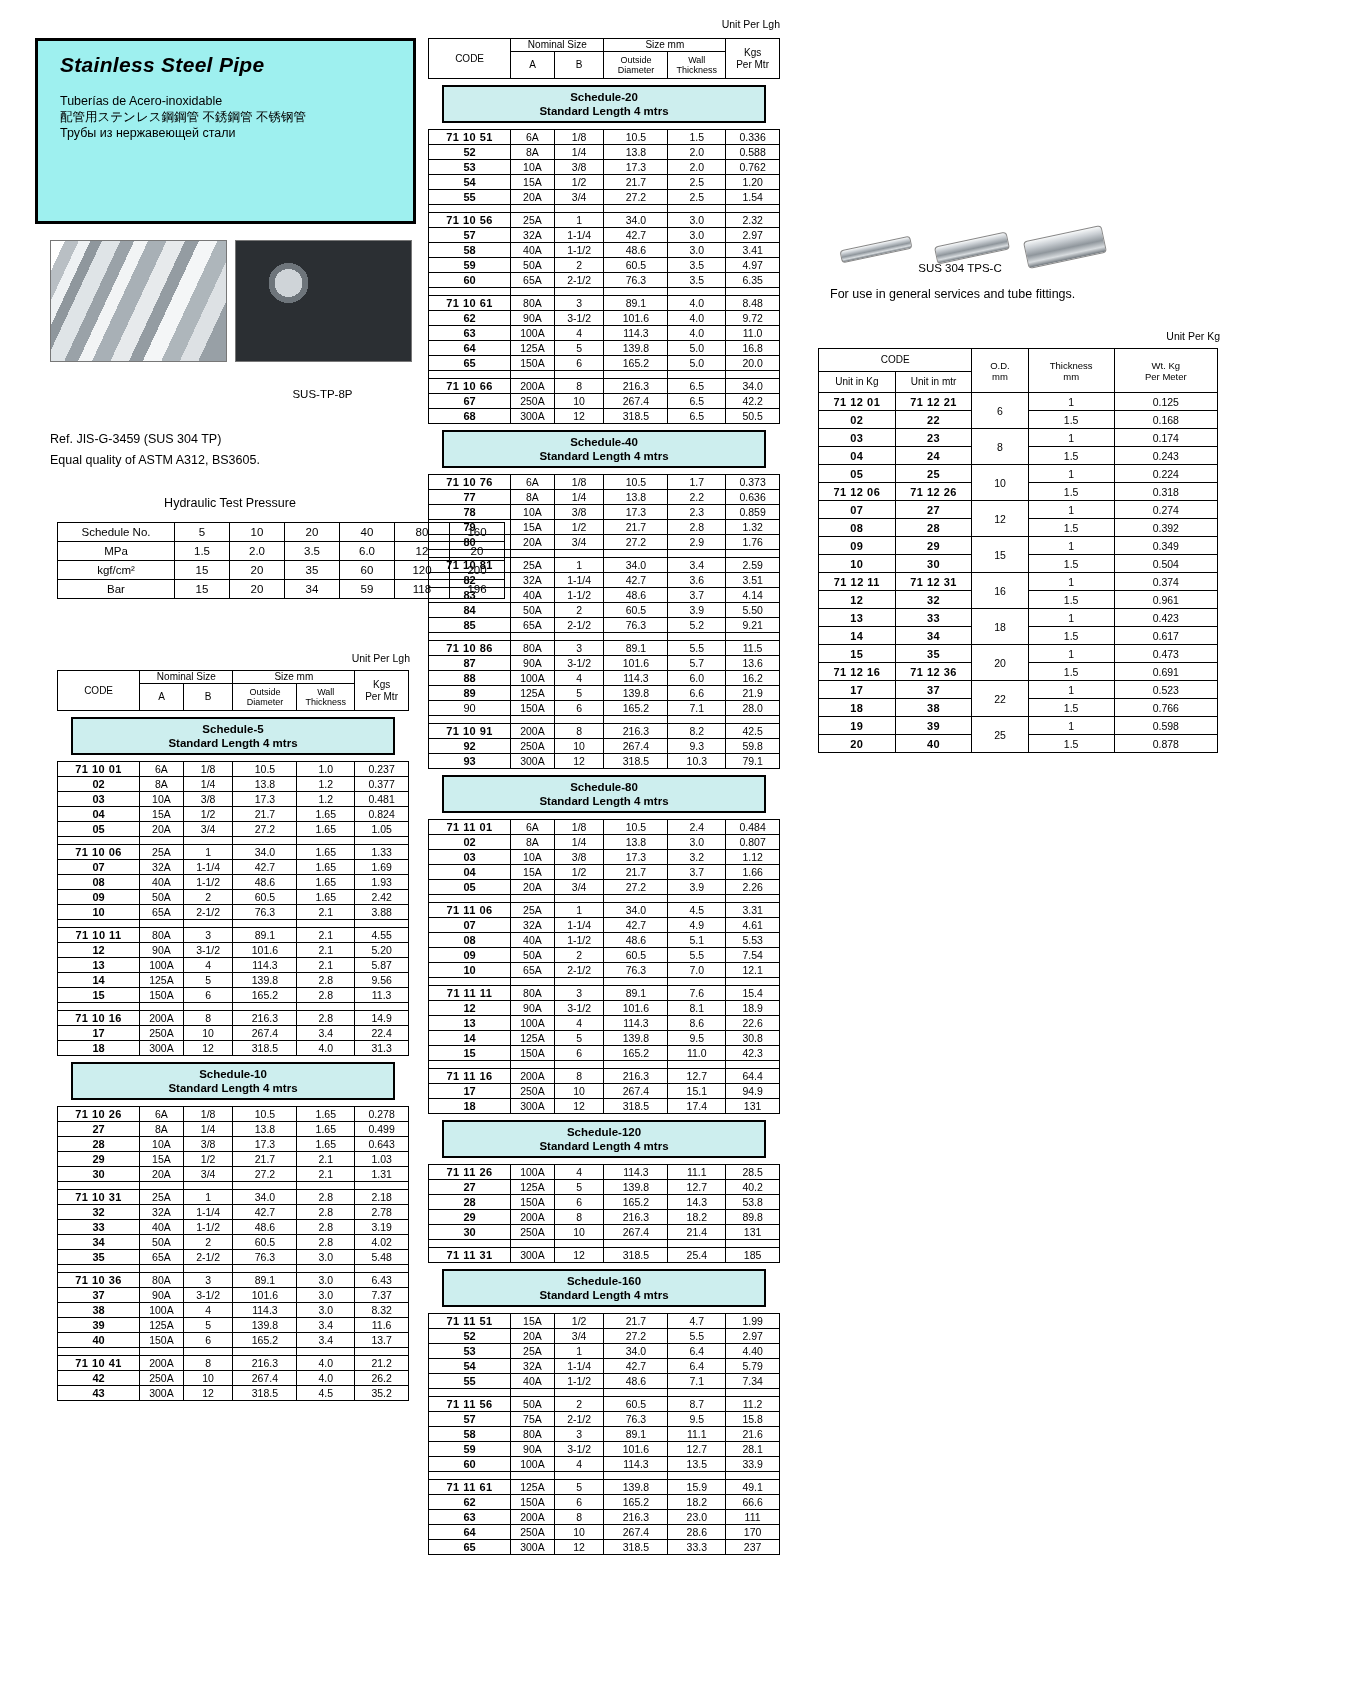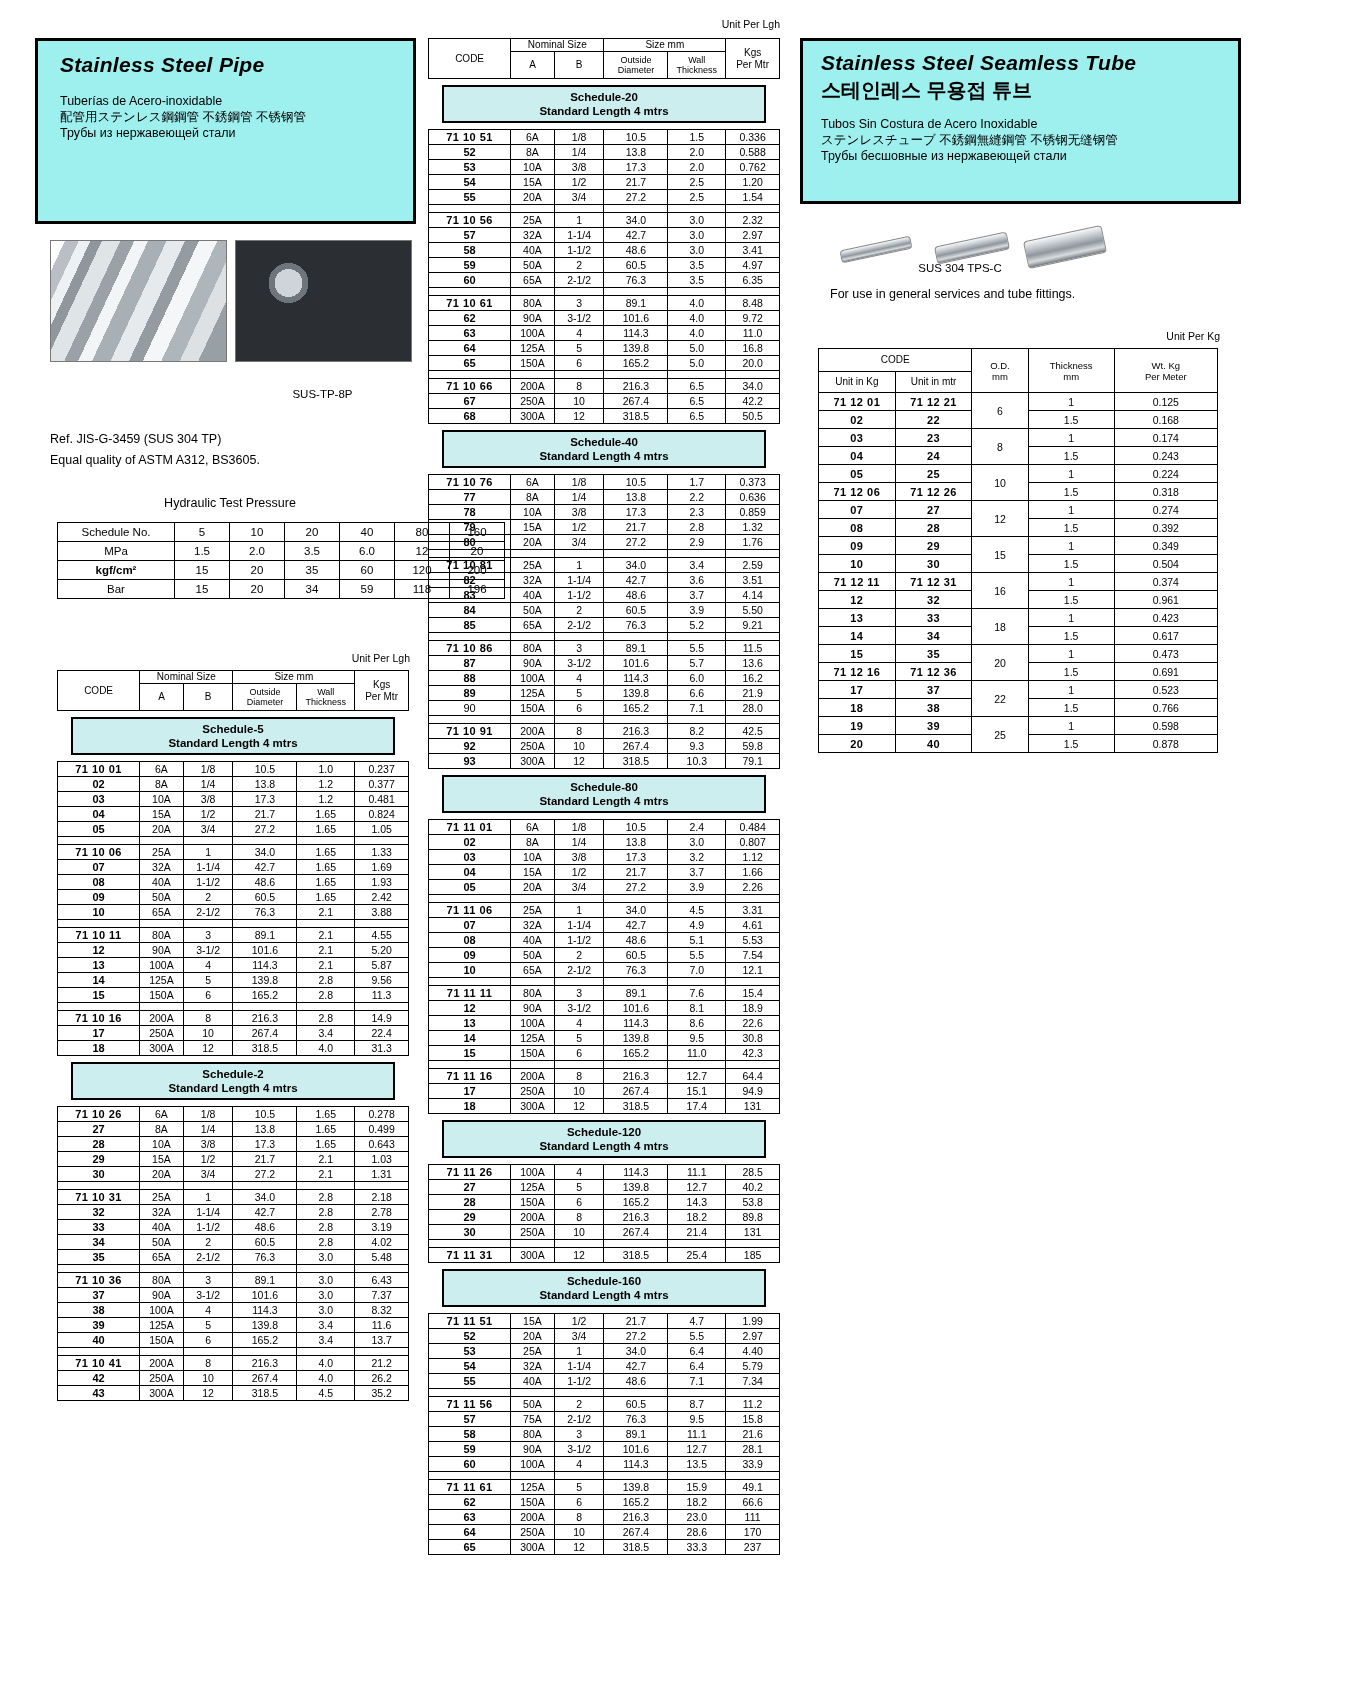--- a/index.html
+++ b/index.html
@@ -76,21 +76,21 @@
         <tr>
           <td class="lbl" style="width: 100px;">MPa</td>
           <td style="width: 38px;">1.5</td>
           <td style="width: 38px;">2.0</td>
           <td style="width: 38px;">3.5</td>
           <td style="width: 38px;">6.0</td>
           <td style="width: 38px;">12</td>
           <td style="width: 38px;">20</td>
         </tr>
         <tr>
-          <td class="lbl" style="width: 100px; font-weight: bold;">kgf/cm²</td>
+          <td class="lbl" style="width: 100px;">kgf/cm²</td>
           <td style="width: 38px;">15</td>
           <td style="width: 38px;">20</td>
           <td style="width: 38px;">35</td>
           <td style="width: 38px;">60</td>
           <td style="width: 38px;">120</td>
           <td style="width: 38px;">200</td>
         </tr>
         <tr>
           <td class="lbl" style="width: 100px;">Bar</td>
           <td style="width: 38px;">15</td>
@@ -293,21 +293,21 @@
               <td class="" style="width:80px;height:14px;font-weight:bold;font-size:11px;">18</td>
               <td style="width:42px;">300A</td>
               <td style="width:48px;">12</td>
               <td style="width:62px;">318.5</td>
               <td style="width:56px;">4.0</td>
               <td style="width:52px;">31.3</td>
             </tr>
           </tbody>
         </table>
         <div class="schedbar" style="margin: 6px 14px;">
-          <div>Schedule-2</div>
+          <div>Schedule-10</div>
           <div style="font-weight:bold;">Standard Length 4 mtrs</div>
         </div>
         <table class="grid" style="width: 352px;">
           <tbody>
             <tr>
               <td class="codecell" style="width:80px;height:14px;">71 10 26</td>
               <td style="width:42px;">6A</td>
               <td style="width:48px;">1/8</td>
               <td style="width:62px;">10.5</td>
               <td style="width:56px;">1.65</td>
@@ -1230,31 +1230,20 @@
               <td style="width:48px;">12</td>
               <td style="width:62px;">318.5</td>
               <td style="width:56px;">33.3</td>
               <td style="width:52px;">237</td>
             </tr>
           </tbody>
         </table>
       </div>
   </div>
 
-  <div class="abs cyanbox" style="left:800px;top:38px;width:435px;height:160px;">
-    <div style="padding:10px 14px 0 18px;">
-      <div class="title-en">Stainless Steel Seamless Tube</div>
-      <div class="title-kr">스테인레스 무용접 튜브</div>
-      <div class="sub" style="margin-top:12px;">
-        <div>Tubos Sin Costura de Acero Inoxidable</div>
-        <div>ステンレスチューブ   不銹鋼無縫鋼管 不锈钢无缝钢管</div>
-        <div>Трубы бесшовные из нержавеющей стали</div>
-      </div>
-    </div>
-  </div>
 
   <div class="abs" style="left:830px;top:225px;width:260px;height:55px;">
     <div class="tube tubeimg" style="position:absolute;left:10px;top:18px;width:70px;height:11px;transform:rotate(-12deg);"></div>
     <div class="tube tubeimg" style="position:absolute;left:105px;top:14px;width:72px;height:16px;transform:rotate(-12deg);"></div>
     <div class="tube tubeimg" style="position:absolute;left:195px;top:8px;width:78px;height:26px;transform:rotate(-12deg);"></div>
   </div>
   <div class="abs cap" style="left:830px;top:262px;width:260px;">SUS 304 TPS-C</div>
   <div class="abs" style="left:830px;top:287px;width:380px;font-size:12.5px;">For use  in general  services and tube fittings.</div>
 
   <div class="abs unitlbl" style="left:1040px;top:330px;width:180px;">Unit Per Kg</div>

